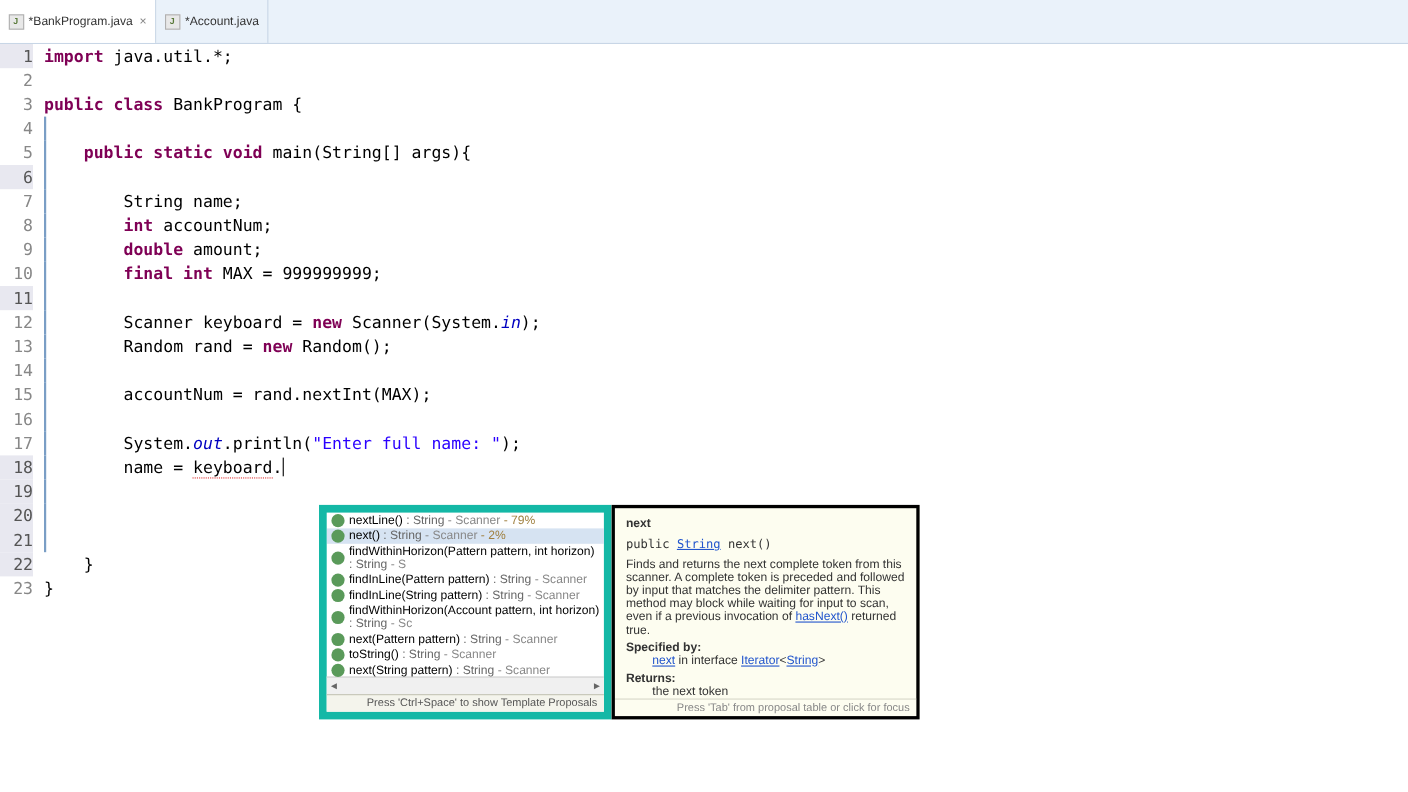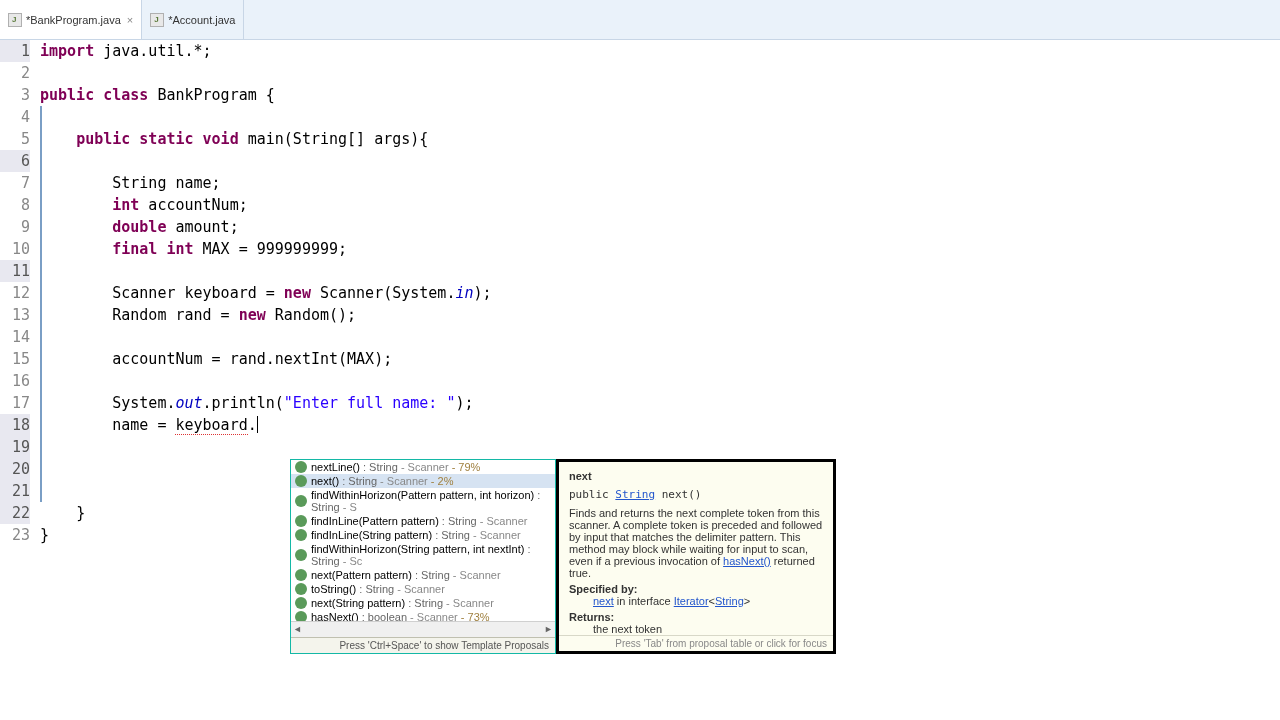--- a/index.html
+++ b/index.html
@@ -20,21 +20,21 @@
   .code { font-family: Consolas, monospace; font-size: 15px; padding-left: 6px; }
   .code .cl { height: 22px; line-height: 22px; white-space: pre; position: relative; }
   .fold-bar { position: absolute; left: 0; top: 0; width: 2px; height: 100%; background: #7a9ec5; }
   .kw { color: #7f0055; font-weight: bold; }
   .lit { color: #2a00ff; }
   .field { color: #0000c0; font-style: italic; }
   .err-underline { border-bottom: 1px dotted #d33; }
   .cursor { display: inline-block; width: 1px; height: 17px; background: #000; vertical-align: middle; position: relative; top: -1px; }
 
   .popup-wrap { position: absolute; top: 419px; left: 290px; display: flex; }
-  .ac-list { width: 266px; max-height: 195px; background: #fff; border: 1px solid #14b8a6; font-size: 11px; position: relative; display: flex; flex-direction: column; }
+  .ac-list { width: 266px; max-height: 195px; background: #fff; border: 7px solid #14b8a6; font-size: 11px; position: relative; display: flex; flex-direction: column; }
   .ac-items { overflow-y: scroll; flex: 1; }
   .ac-items::-webkit-scrollbar { width: 16px; }
   .ac-items::-webkit-scrollbar-track { background: #f0f0f0; }
   .ac-items::-webkit-scrollbar-thumb { background: #c0c0c0; border: 1px solid #a0a0a0; }
   .ac-item { display: flex; align-items: center; padding: 1px 4px; gap: 4px; cursor: pointer; }
   .ac-item.sel { background: #d6e3f2; }
   .method-icon { width: 12px; height: 12px; border-radius: 50%; background: #5a9a5a; flex-shrink: 0; }
   .ac-main { color: #000; }
   .ac-ret { color: #666; }
   .ac-src { color: #888; }
@@ -137,21 +137,21 @@
           <div class="ac-item">
             <span class="method-icon"></span>
             <span><span class="ac-main">findInLine(Pattern pattern)</span><span class="ac-ret"> : String</span><span class="ac-src"> - Scanner</span><span class="ac-pct"></span></span>
           </div>
           <div class="ac-item">
             <span class="method-icon"></span>
             <span><span class="ac-main">findInLine(String pattern)</span><span class="ac-ret"> : String</span><span class="ac-src"> - Scanner</span><span class="ac-pct"></span></span>
           </div>
           <div class="ac-item">
             <span class="method-icon"></span>
-            <span><span class="ac-main">findWithinHorizon(String pattern, int nextInt)</span><span class="ac-ret"> : String</span><span class="ac-src"> - Sc</span><span class="ac-pct"></span></span>
+            <span><span class="ac-main">findWithinHorizon(Account pattern, int horizon)</span><span class="ac-ret"> : String</span><span class="ac-src"> - Sc</span><span class="ac-pct"></span></span>
           </div>
           <div class="ac-item">
             <span class="method-icon"></span>
             <span><span class="ac-main">next(Pattern pattern)</span><span class="ac-ret"> : String</span><span class="ac-src"> - Scanner</span><span class="ac-pct"></span></span>
           </div>
           <div class="ac-item">
             <span class="method-icon"></span>
             <span><span class="ac-main">toString()</span><span class="ac-ret"> : String</span><span class="ac-src"> - Scanner</span><span class="ac-pct"></span></span>
           </div>
           <div class="ac-item">

